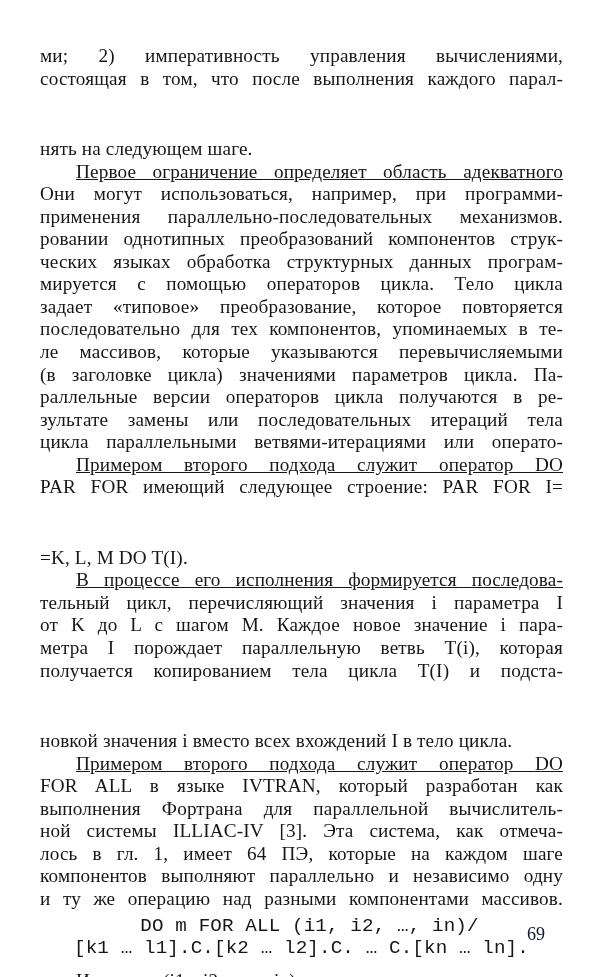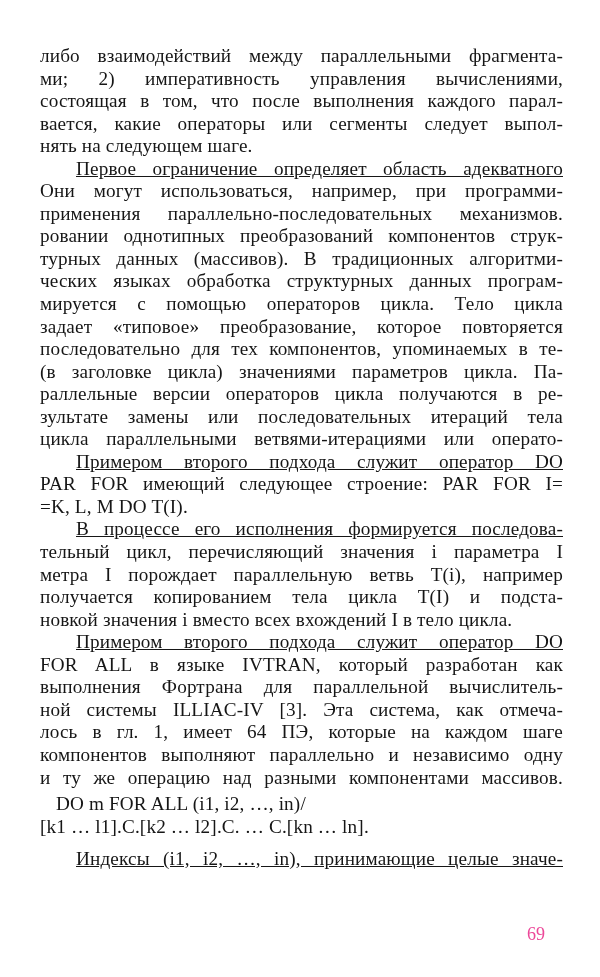--- a/index.html
+++ b/index.html
@@ -4,71 +4,70 @@
 <style>
   html, body { margin: 0; padding: 0; background: #ffffff; }
   body { width: 600px; height: 977px; position: relative; overflow: hidden; }
   .page {
     position: absolute; left: 40px; top: 45px; width: 523px;
     font-family: "Liberation Serif", "DejaVu Serif", serif;
     font-size: 19.2px; line-height: 22.55px; color: #161616;
     letter-spacing: 0.15px;
   }
   .line { display: block; white-space: nowrap; text-align: justify; text-align-last: justify; height: 22.55px; overflow: visible; }
-  .line.last { text-align-last: left; }
+  .line.last { text-align-last: left; margin-top: 48px; }
   .indent { padding-left: 36px; text-decoration: underline; }
   .formula {
-    display: block; white-space: nowrap;
-    font-family: Liberation Serif, serif;
+    display: block; text-align: center; white-space: nowrap;
+    font-family: Liberation Mono, monospace;
     height: 22.55px;
   }
   .formula-1 { margin-top: 4px; padding-left: 16px; }
   .formula-2 { margin-bottom: 2px; }
   .gap-after-formula { height: 8px; }
   .page-number {
     position: absolute; left: 527px; top: 924px;
     font-family: "Liberation Serif", "DejaVu Serif", serif;
-    font-size: 18px; color: #ec4899;
+    font-size: 18px; color: #0f172a;
   }
 </style>
 </head>
 <body>
 
 <div class="page">
   <div>
-    <span class="line">либо взаимодействий между параллельными фрагмента-</span>
     <span class="line">ми; 2) императивность управления вычислениями,</span>
     <span class="line">состоящая в том, что после выполнения каждого парал-</span>
-    <span class="line">вается, какие операторы или сегменты следует выпол-</span>
     <span class="line last">нять на следующем шаге.</span>
   </div>
   <div>
     <span class="line indent">Первое ограничение определяет область адекватного</span>
     <span class="line">Они могут использоваться, например, при программи-</span>
     <span class="line">применения параллельно-последовательных механизмов.</span>
     <span class="line">ровании однотипных преобразований компонентов струк-</span>
-    <span class="line">турных данных (массивов). В традиционных алгоритми-</span>
     <span class="line">ческих языках обработка структурных данных програм-</span>
     <span class="line">мируется с помощью операторов цикла. Тело цикла</span>
     <span class="line">задает «типовое» преобразование, которое повторяется</span>
     <span class="line">последовательно для тех компонентов, упоминаемых в те-</span>
+    <span class="line">ле массивов, которые указываются перевычисляемыми</span>
     <span class="line">(в заголовке цикла) значениями параметров цикла. Па-</span>
     <span class="line">раллельные версии операторов цикла получаются в ре-</span>
     <span class="line">зультате замены или последовательных итераций тела</span>
     <span class="line">цикла параллельными ветвями-итерациями или операто-</span>
   </div>
   <div>
     <span class="line indent">Примером второго подхода служит оператор DO</span>
     <span class="line">PAR FOR имеющий следующее строение: PAR FOR I=</span>
     <span class="line last">=K, L, M DO T(I).</span>
   </div>
   <div>
     <span class="line indent">В процессе его исполнения формируется последова-</span>
     <span class="line">тельный цикл, перечисляющий значения i параметра I</span>
-    <span class="line">метра I порождает параллельную ветвь T(i), например</span>
+    <span class="line">от K до L с шагом M. Каждое новое значение i пара-</span>
+    <span class="line">метра I порождает параллельную ветвь T(i), которая</span>
     <span class="line">получается копированием тела цикла T(I) и подста-</span>
     <span class="line last">новкой значения i вместо всех вхождений I в тело цикла.</span>
   </div>
   <div>
     <span class="line indent">Примером второго подхода служит оператор DO</span>
     <span class="line">FOR ALL в языке IVTRAN, который разработан как</span>
     <span class="line">выполнения Фортрана для параллельной вычислитель-</span>
     <span class="line">ной системы ILLIAC-IV [3]. Эта система, как отмеча-</span>
     <span class="line">лось в гл. 1, имеет 64 ПЭ, которые на каждом шаге</span>
     <span class="line">компонентов выполняют параллельно и независимо одну</span>

